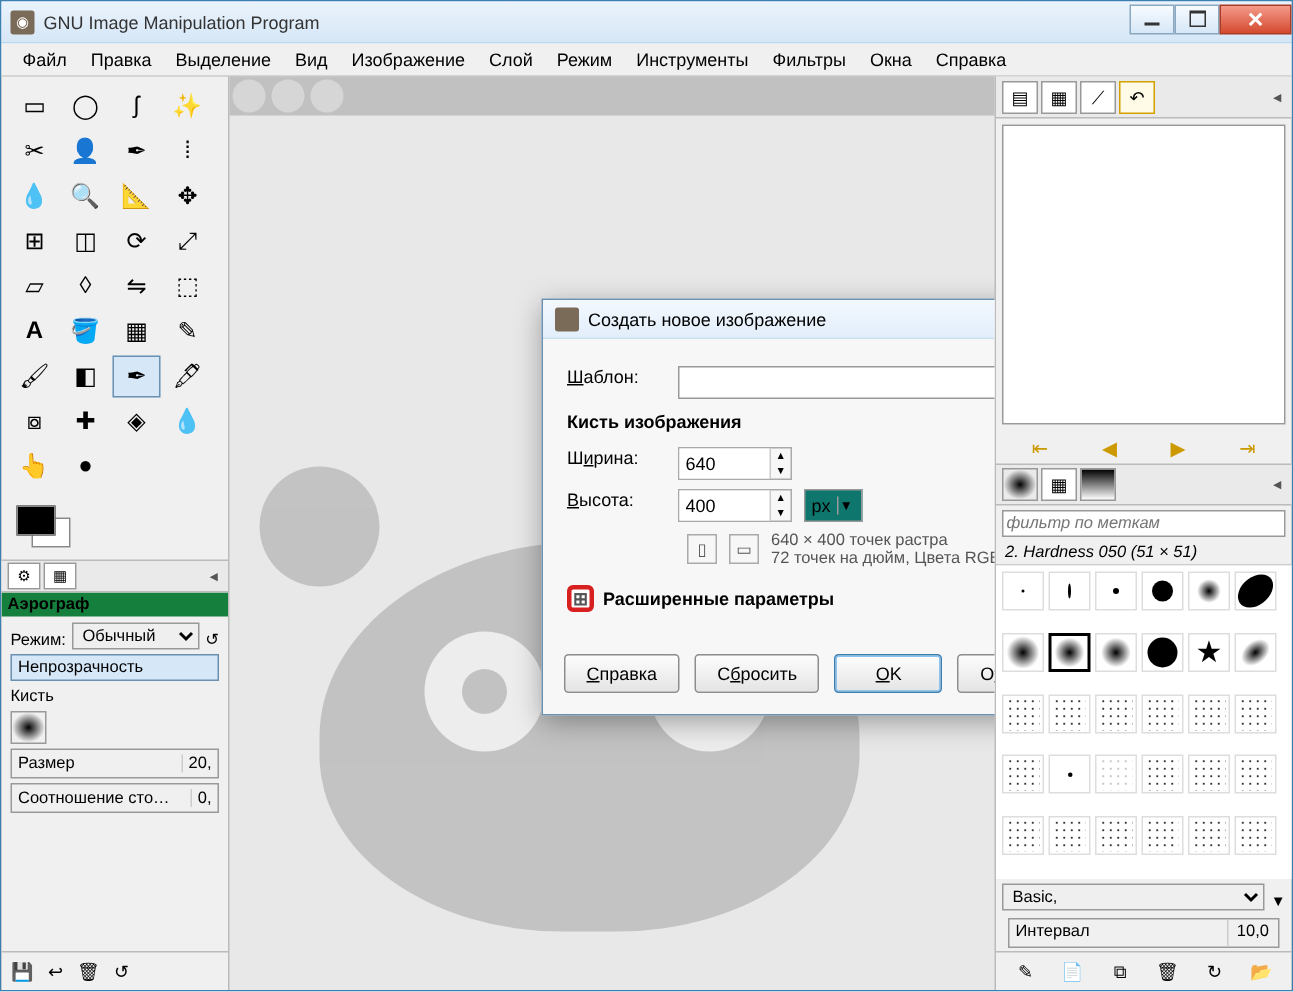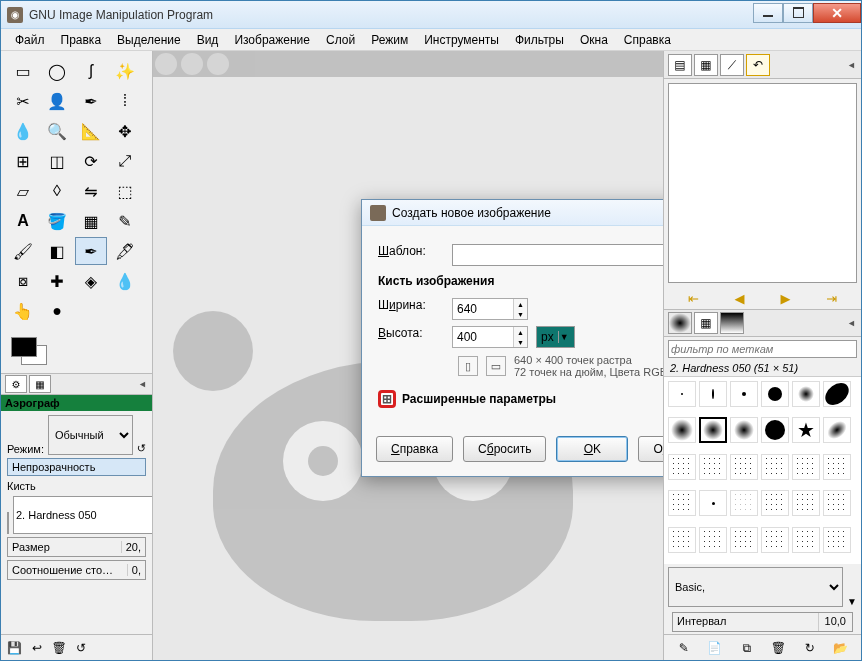--- a/index.html
+++ b/index.html
@@ -38,21 +38,21 @@
 
 
 .dock-tabs{height:22px;border-top:1px solid #bbb;border-bottom:1px solid #bbb;background:#eaeaea;display:flex;align-items:center;padding:0 4px;gap:2px;}
 .dock-tab{width:22px;height:18px;border:1px solid #999;background:#fff;font-size:10px;display:flex;align-items:center;justify-content:center;}
 
 
 .tool-options{padding:4px 6px;font-size:11px;flex:1;overflow:hidden;}
 .tool-options-title{font-weight:bold;background:#15803d;padding:2px 4px;margin:-4px -6px 4px;}
 .opt-row{display:flex;align-items:flex-end;margin:3px 0;gap:4px;}
 .opt-row label{font-size:11px;}
-.opt-row select,.opt-row input{font-size:11px;border:1px solid #999;padding:12px 2px;flex:1;}
+.opt-row select,.opt-row input{font-size:11px;border:1px solid #999;padding:1px 2px;flex:1;}
 .slider-row{background:#d6e7f7;border:1px solid #6b90b0;height:18px;position:relative;padding:2px 4px;font-size:11px;}
 .spin-row{display:flex;align-items:center;border:1px solid #999;height:20px;margin:3px 0;}
 .spin-row .lbl{flex:1;padding:0 4px;font-size:11px;}
 .spin-row .val{padding:0 4px;font-size:11px;border-left:1px solid #ccc;}
 .bottom-icons{height:26px;border-top:1px solid #bbb;display:flex;align-items:center;gap:6px;padding:0 6px;}
 .small-ic{width:16px;height:16px;font-size:12px;display:flex;align-items:center;justify-content:center;cursor:pointer;}
 
 
 .right-tabs{height:28px;background:#eaeaea;border-bottom:1px solid #bbb;display:flex;align-items:center;gap:2px;padding:0 4px;justify-content:flex-end;}
 .right-tab{width:24px;height:22px;border:1px solid #999;background:#fff;display:flex;align-items:center;justify-content:center;font-size:12px;}
@@ -200,21 +200,20 @@
           <label>Режим:</label>
           <select><option>Обычный</option></select>
           <span>↺</span>
         </div>
         <div class="slider-row">
           <span>Непрозрачность</span>
         </div>
         <div style="margin:4px 0;font-size:11px;">Кисть</div>
         <div class="opt-row">
           <div style="width:24px;height:22px;border:1px solid #999;background:radial-gradient(#000,transparent 70%);"></div>
-          <input type="text" style="flex: 1 1 0%;" value="2. Hardness 050">
         </div>
         <div class="spin-row">
           <span class="lbl">Размер</span>
           <span class="val">20,</span>
         </div>
         <div class="spin-row">
           <span class="lbl">Соотношение сто…</span>
           <span class="val">0,</span>
         </div>
       </div>

